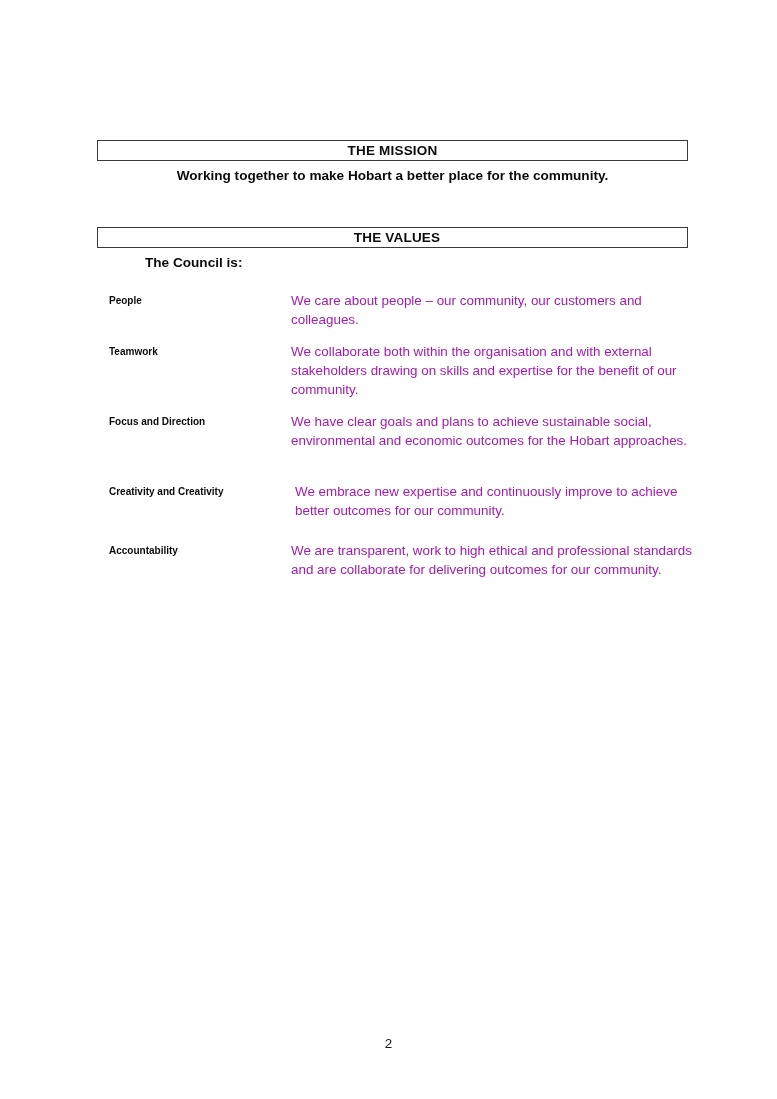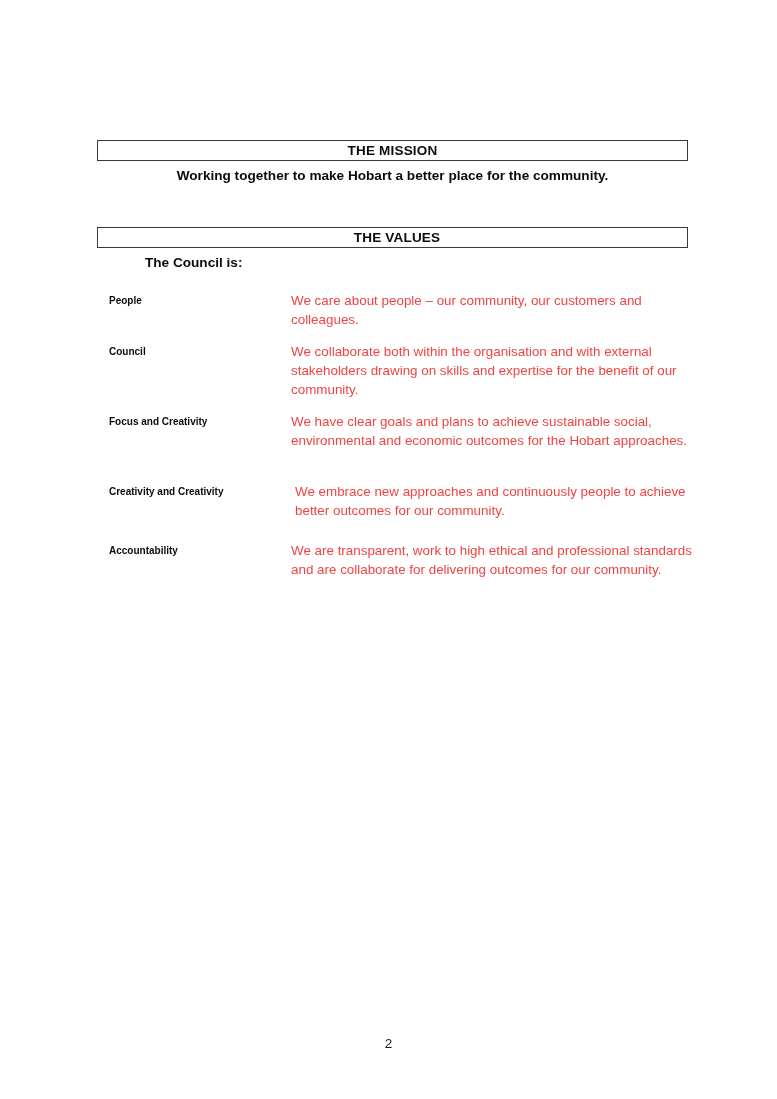--- a/index.html
+++ b/index.html
@@ -94,21 +94,21 @@
     line-height: 19px;
     color: #0b0b0b;
   }
   .value-desc {
     position: absolute;
     left: 291px;
     width: 408px;
     font-size: 13.4px;
     font-weight: normal;
     line-height: 19px;
-    color: #ef4444;
+    color: #a21caf;
   }
   
   .value-row.shifted .value-desc {
     left: 295px;
     width: 416px;
   }
 
   #row-people          { top: 291px; }
   #row-teamwork        { top: 342px; }
   #row-focus           { top: 412px; }
@@ -145,32 +145,32 @@
   <div class="values-intro">The Council is:</div>
 
   <div class="values-list">
 
     <div class="value-row" id="row-people">
       <div class="value-label">People</div>
       <div class="value-desc">We care about people – our community, our customers and colleagues.</div>
     </div>
 
     <div class="value-row" id="row-teamwork">
-      <div class="value-label">Council</div>
+      <div class="value-label">Teamwork</div>
       <div class="value-desc">We collaborate both within the organisation and with external stakeholders drawing on skills and expertise for the benefit of our community.</div>
     </div>
 
     <div class="value-row" id="row-focus">
-      <div class="value-label">Focus and Creativity</div>
+      <div class="value-label">Focus and Direction</div>
       <div class="value-desc">We have clear goals and plans to achieve sustainable social, environmental and economic outcomes for the Hobart approaches.</div>
     </div>
 
     <div class="value-row shifted" id="row-creativity">
       <div class="value-label">Creativity and Creativity</div>
-      <div class="value-desc">We embrace new approaches and continuously people to achieve better outcomes for our community.</div>
+      <div class="value-desc">We embrace new expertise and continuously improve to achieve better outcomes for our community.</div>
     </div>
 
     <div class="value-row" id="row-accountability">
       <div class="value-label">Accountability</div>
       <div class="value-desc">We are transparent, work to high ethical and professional standards and are collaborate for delivering outcomes for our community.</div>
     </div>
 
   </div>
 
   <div class="page-number">2</div>

